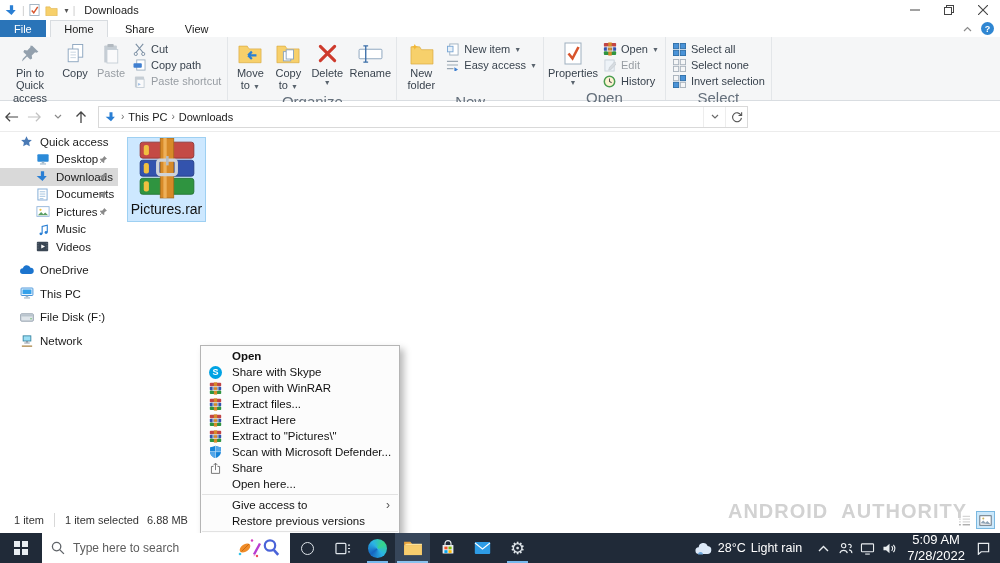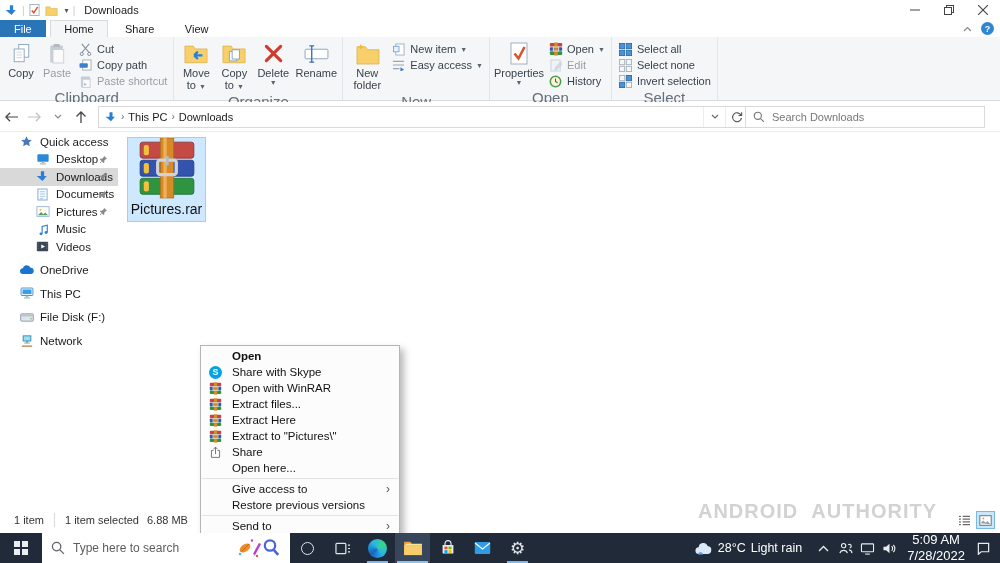--- a/index.html
+++ b/index.html
@@ -76,21 +76,21 @@
   .mi-sep { height:1px; background:#e2e2e2; margin:2px 1px; }
 
   
   .statusbar { position:absolute; left:0; right:0; top:509px; height:22px; background:#fff; display:flex; align-items:center; font-size:11px; color:#333; }
   .sb-div { width:1px; height:14px; background:#d8d8d8; margin:0 10px; }
   .view-toggles { position:absolute; right:5px; top:2px; display:flex; gap:2px; }
   .vt { width:19px; height:18px; display:flex; align-items:center; justify-content:center; }
   .vt-sel { background:#cbe8fb; border:1px solid #7ab8e0; }
 
   
-  .watermark { position:absolute; right:60px; top:498px; display:flex; gap:7px; z-index:6;justify-content:center; }
+  .watermark { position:absolute; right:30px; top:498px; display:flex; gap:7px; z-index:6;justify-content:center; }
   .wm-word { background:rgba(255,255,255,.72); color:#d2d2d2; font-size:20px; font-weight:bold; letter-spacing:1px; padding:0 3px; line-height:26px; transform:scaleY(1.05); }
 
   
   .taskbar { position:absolute; left:0; right:0; top:533px; height:30px; background:#202a38; display:flex; align-items:center; z-index:20; }
   .start-btn { width:42px; height:30px; display:flex; align-items:center; justify-content:center; }
   .winlogo { display:grid; grid-template-columns:6px 6px; grid-template-rows:6px 6px; gap:1.5px; }
   .winlogo div { background:#e9eef3; }
   .tb-search { width:248px; height:30px; background:#fff; display:flex; align-items:center; gap:8px; padding:0 9px; }
   .tb-search input { border:none; outline:none; flex:1; font-size:12px; font-family:"Liberation Sans",sans-serif; color:#0c4a6e; min-width:0; }
   .tb-search input::placeholder { color:#5d5d5d; }
@@ -164,20 +164,28 @@
         </svg>
       </span>
     <span class="help-btn">?</span>
   </span>
 </div>
 
 <div class="ribbon">
 
   <div class="rgroup">
     <div class="rg-body">
+      <div class="bigbtn" style="width:54px">
+        <span class="bicon">
+            <svg width="21" height="21" viewBox="0 0 24 24">
+              <path d="M14 3l7 7-2.2 1-1.6-.4-3.8 3.8.5 3.4-2.2 1.1-3.6-3.6L3.5 20l-1.3 1 1-3 4.2-4.2-3.6-3.6 1.1-2.2 3.4.5L12.1 4.7 11.7 3z" fill="#93a0ad"></path>
+            </svg>
+          </span>
+        <span class="blabel">Pin to Quick access</span>
+      </div>
       <div class="bigbtn" style="width:36px">
         <span class="bicon">
             <svg width="20" height="22" viewBox="0 0 22 24" fill="#fff" stroke="#8aa3bd">
               <rect x="8.5" y="1.5" width="11" height="14"></rect>
               <rect x="3.5" y="6.5" width="11" height="14"></rect>
               <path d="M6 10h6M6 13h6M6 16h6" stroke="#c3d2df"></path>
             </svg>
           </span>
         <span class="blabel">Copy</span>
       </div>
@@ -434,29 +442,20 @@
         <svg width="8" height="5" viewBox="0 0 8 5">
           <path d="M1 1l3 3 3-3" stroke="#6a6a6a" fill="none" stroke-width="1.2"></path>
         </svg>
       </span>
     <span class="addr-btn">
         <svg width="12" height="12" viewBox="0 0 14 14" fill="none">
           <path d="M11.7 5A5.2 5.2 0 1 0 12.2 8" stroke="#555" stroke-width="1.3"></path>
           <path d="M12.4 1.6v3.6H8.8" stroke="#555" stroke-width="1.3"></path>
         </svg>
       </span>
-  </div>
-  <div class="search-box">
-    <span>
-        <svg width="12" height="12" viewBox="0 0 13 13" fill="none" stroke="#777">
-          <circle cx="5.2" cy="5.2" r="3.9" stroke-width="1.2"></circle>
-          <path d="M8.2 8.2l3.6 3.6" stroke-width="1.2"></path>
-        </svg>
-      </span>
-    <input type="text" placeholder="Search Downloads" style="">
   </div>
 </div>
 
 <div class="main">
 
   <div class="sidebar">
     <div class="side-item lvl0">
       <span class="si-icon">
           <svg width="13" height="13" viewBox="0 0 16 16">
             <path d="M8 1.5l2 4.2 4.6.5-3.4 3.1.9 4.5L8 11.6 3.9 13.8l.9-4.5-3.4-3.1 4.6-.5z" fill="#4a7ab5"></path>
@@ -659,20 +658,31 @@
             <rect x="1" y="5.9" width="14" height="4.2" rx="1" fill="#3353ad"></rect>
             <rect x="1" y="10.6" width="14" height="4.2" rx="1" fill="#2f9440"></rect>
             <rect x="6" y="0.5" width="4" height="15" fill="#d78a28"></rect>
             <rect x="5" y="5.8" width="6" height="4.5" fill="none" stroke="#d8dbde" stroke-width="1.2"></rect>
           </svg>
         </span>
         <span>Extract to "Pictures\"</span>
       </div>
     <div class="mi">
         <span class="mi-icon">
+          <svg width="13" height="14" viewBox="0 0 16 17">
+            <path d="M8 .8c2.2 1.1 4.6 1.7 6.7 1.9V8.3c0 4.2-3.2 6.7-6.7 7.7C4.5 15 1.3 12.5 1.3 8.3V2.7C3.4 2.5 5.8 1.9 8 .8z" fill="#1583d8"></path>
+            <path d="M8 .8v15.2M1.3 8h13.4" stroke="#fff" stroke-width="1"></path>
+            <path d="M8 .8c2.2 1.1 4.6 1.7 6.7 1.9V8H8z" fill="#54a6e8"></path>
+            <path d="M1.3 8.3c0 4.2 3.2 6.7 6.7 7.7V8H1.3z" fill="#54a6e8"></path>
+          </svg>
+        </span>
+        <span>Scan with Microsoft Defender...</span>
+      </div>
+    <div class="mi">
+        <span class="mi-icon">
           <svg width="13" height="13" viewBox="0 0 16 16" fill="none" stroke="#6a6a6a" stroke-width="1.1">
             <path d="M5.5 5.5H3V14h10V5.5h-2.5M8 10V1.5M5.5 4L8 1.4 10.5 4"></path>
           </svg>
         </span>
         <span>Share</span>
       </div>
     <div class="mi">
         <span class="mi-icon"></span>
         <span>Open here...</span>
       </div>

